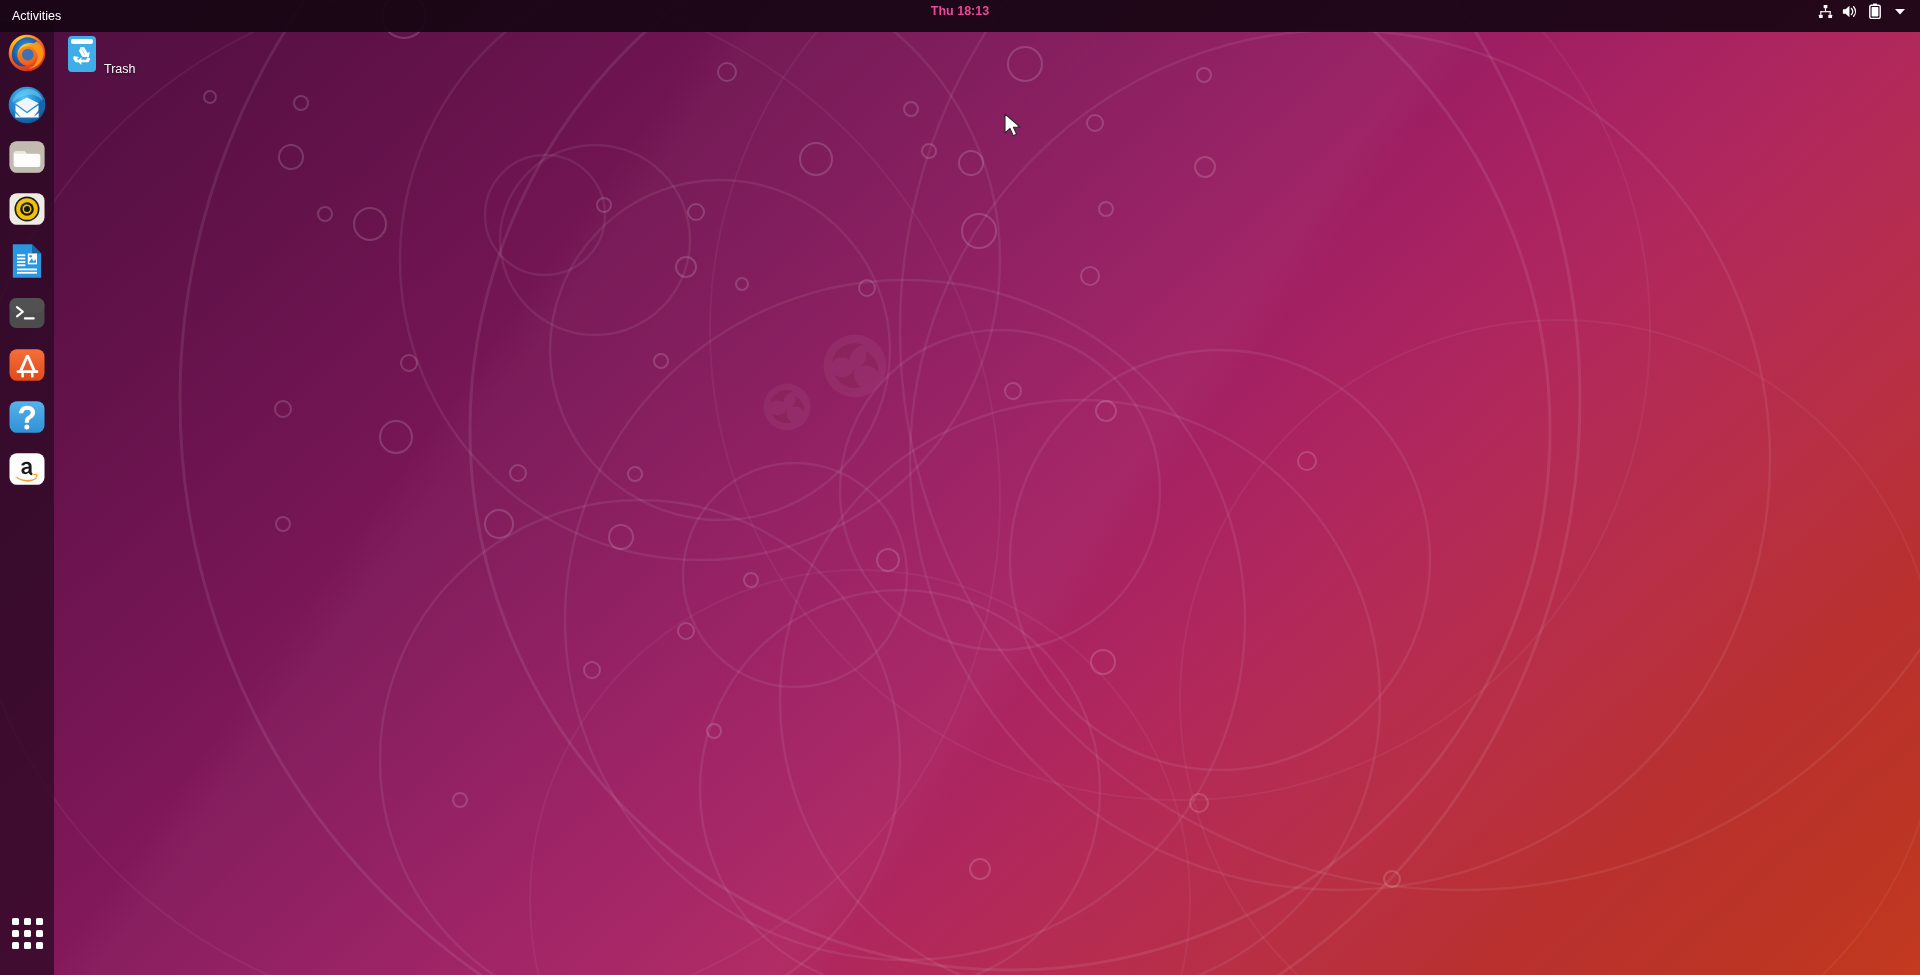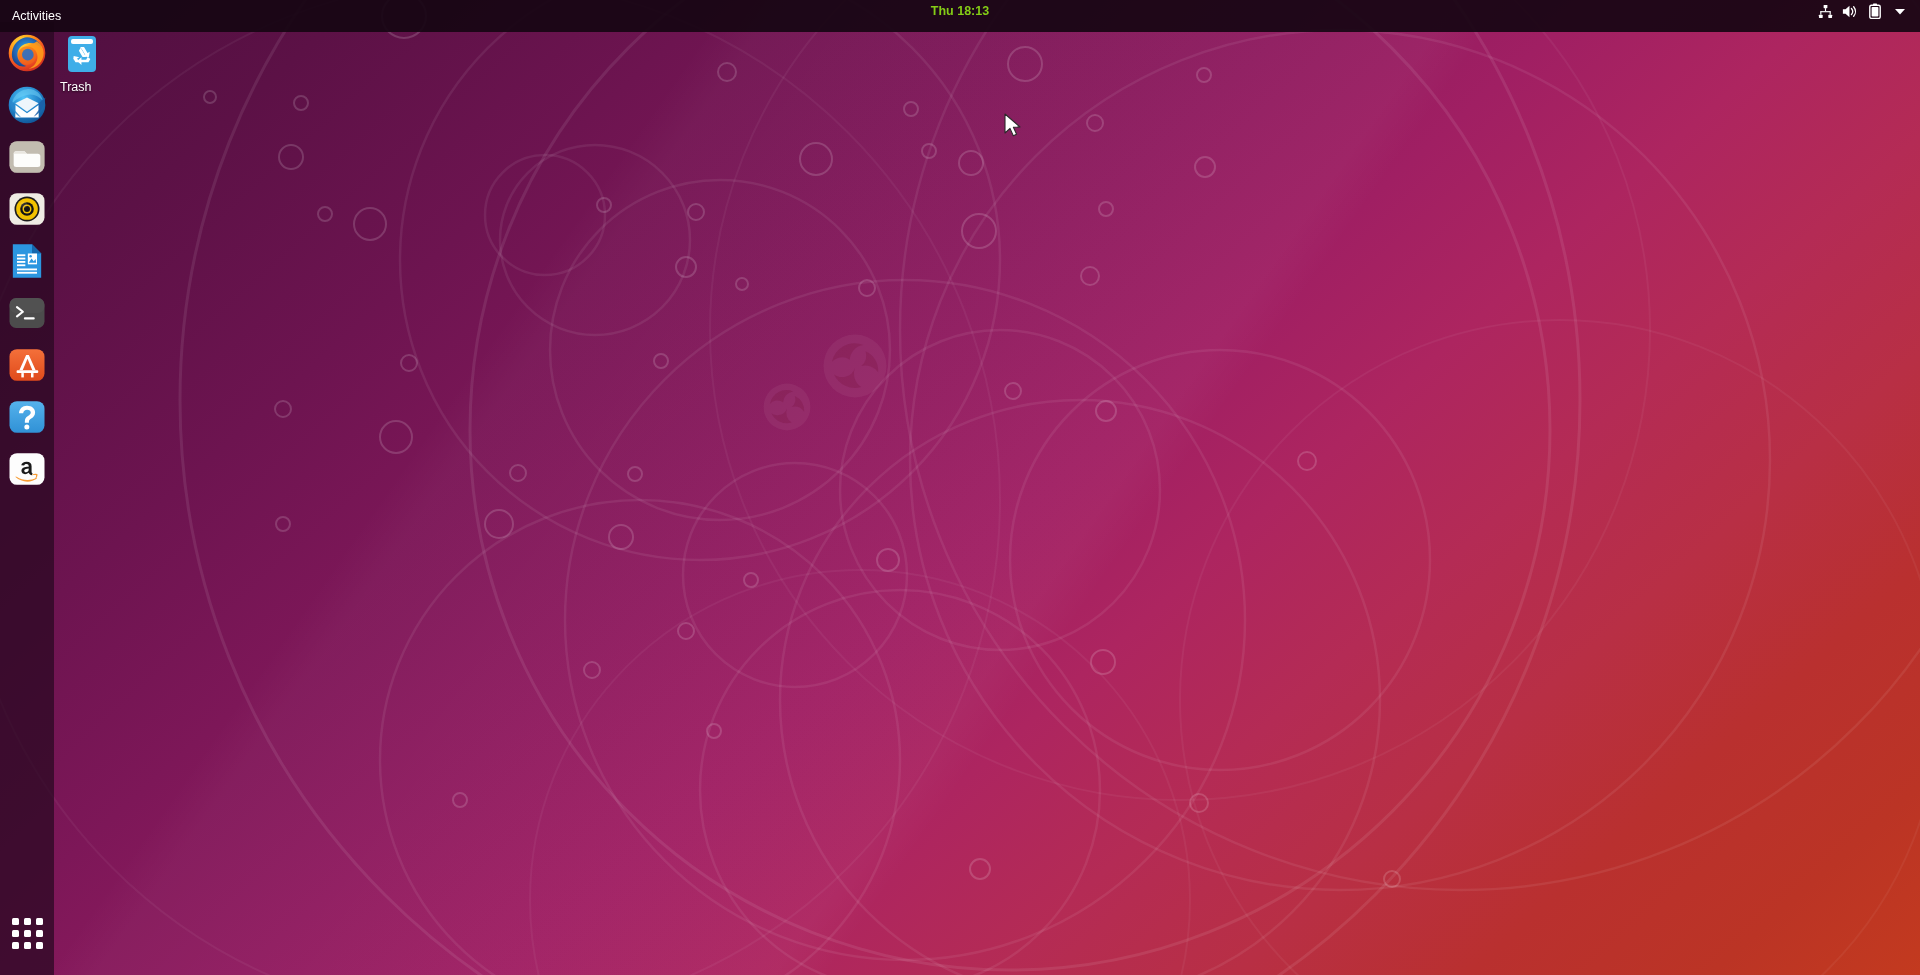--- a/index.html
+++ b/index.html
@@ -79,21 +79,21 @@
     position: absolute;
     left: 0; right: 0; top: 0;
     height: 22px;
     display: flex;
     align-items: center;
     justify-content: center;
     pointer-events: none;
   }
   #clock {
     font-size: 12.5px;
-    color: #84cc16;
+    color: #ec4899;
     font-weight: bold;
     pointer-events: auto;
     cursor: pointer;
     padding: 0 8px;
     line-height: 22px;
     border-radius: 3px;
   }
   #tray {
     position: absolute;
     right: 4px; top: 0;
@@ -159,22 +159,21 @@
   #desktop-icons {
     position: absolute;
     left: 54px; top: 22px;
     width: 1866px; height: 953px;
     z-index: 10;
   }
   .desktop-icon {
     position: absolute;
     width: 100px;
     display: flex;
-    flex-direction: column;
-    align-items: flex-start;
+    align-items: flex-end;
     cursor: pointer;
     padding: 4px 0 2px 0;
     border-radius: 4px;
   }
   .desktop-icon .label {
     margin-top: 4px;
     color: #ffffff;
     font-size: 12.5px;
     text-shadow: 0 1px 2px rgba(0,0,0,0.65);
     text-align: center;

